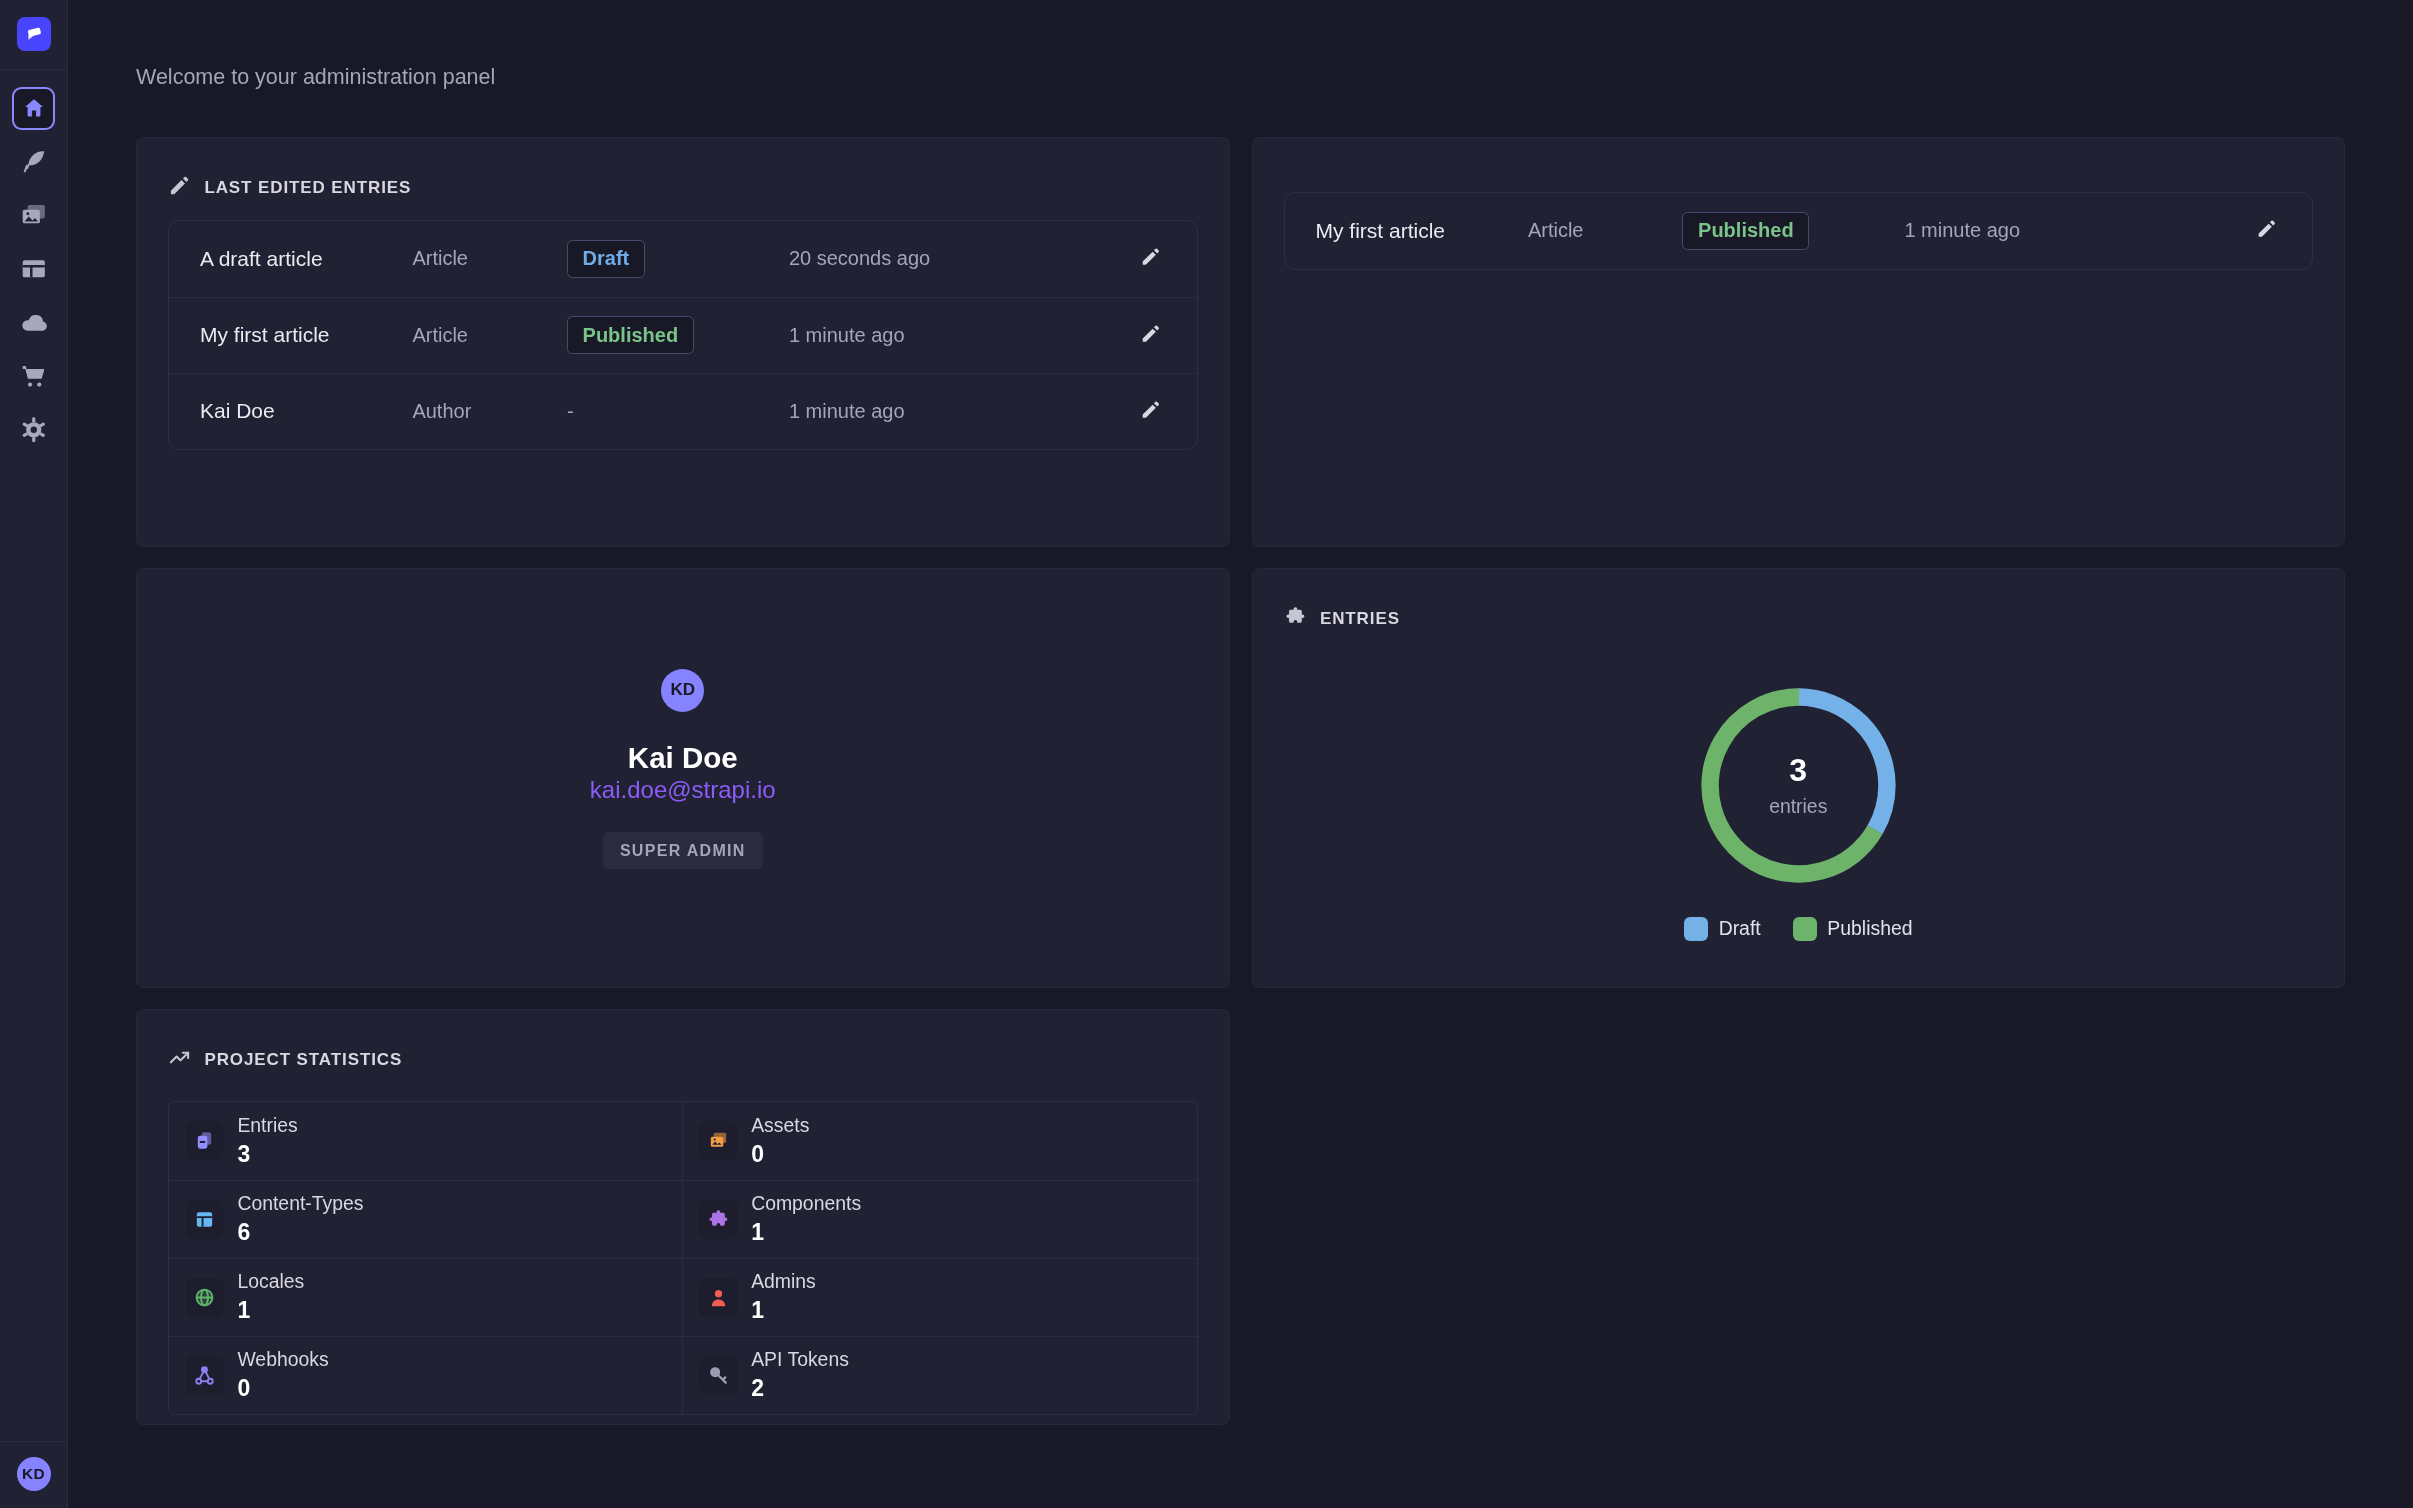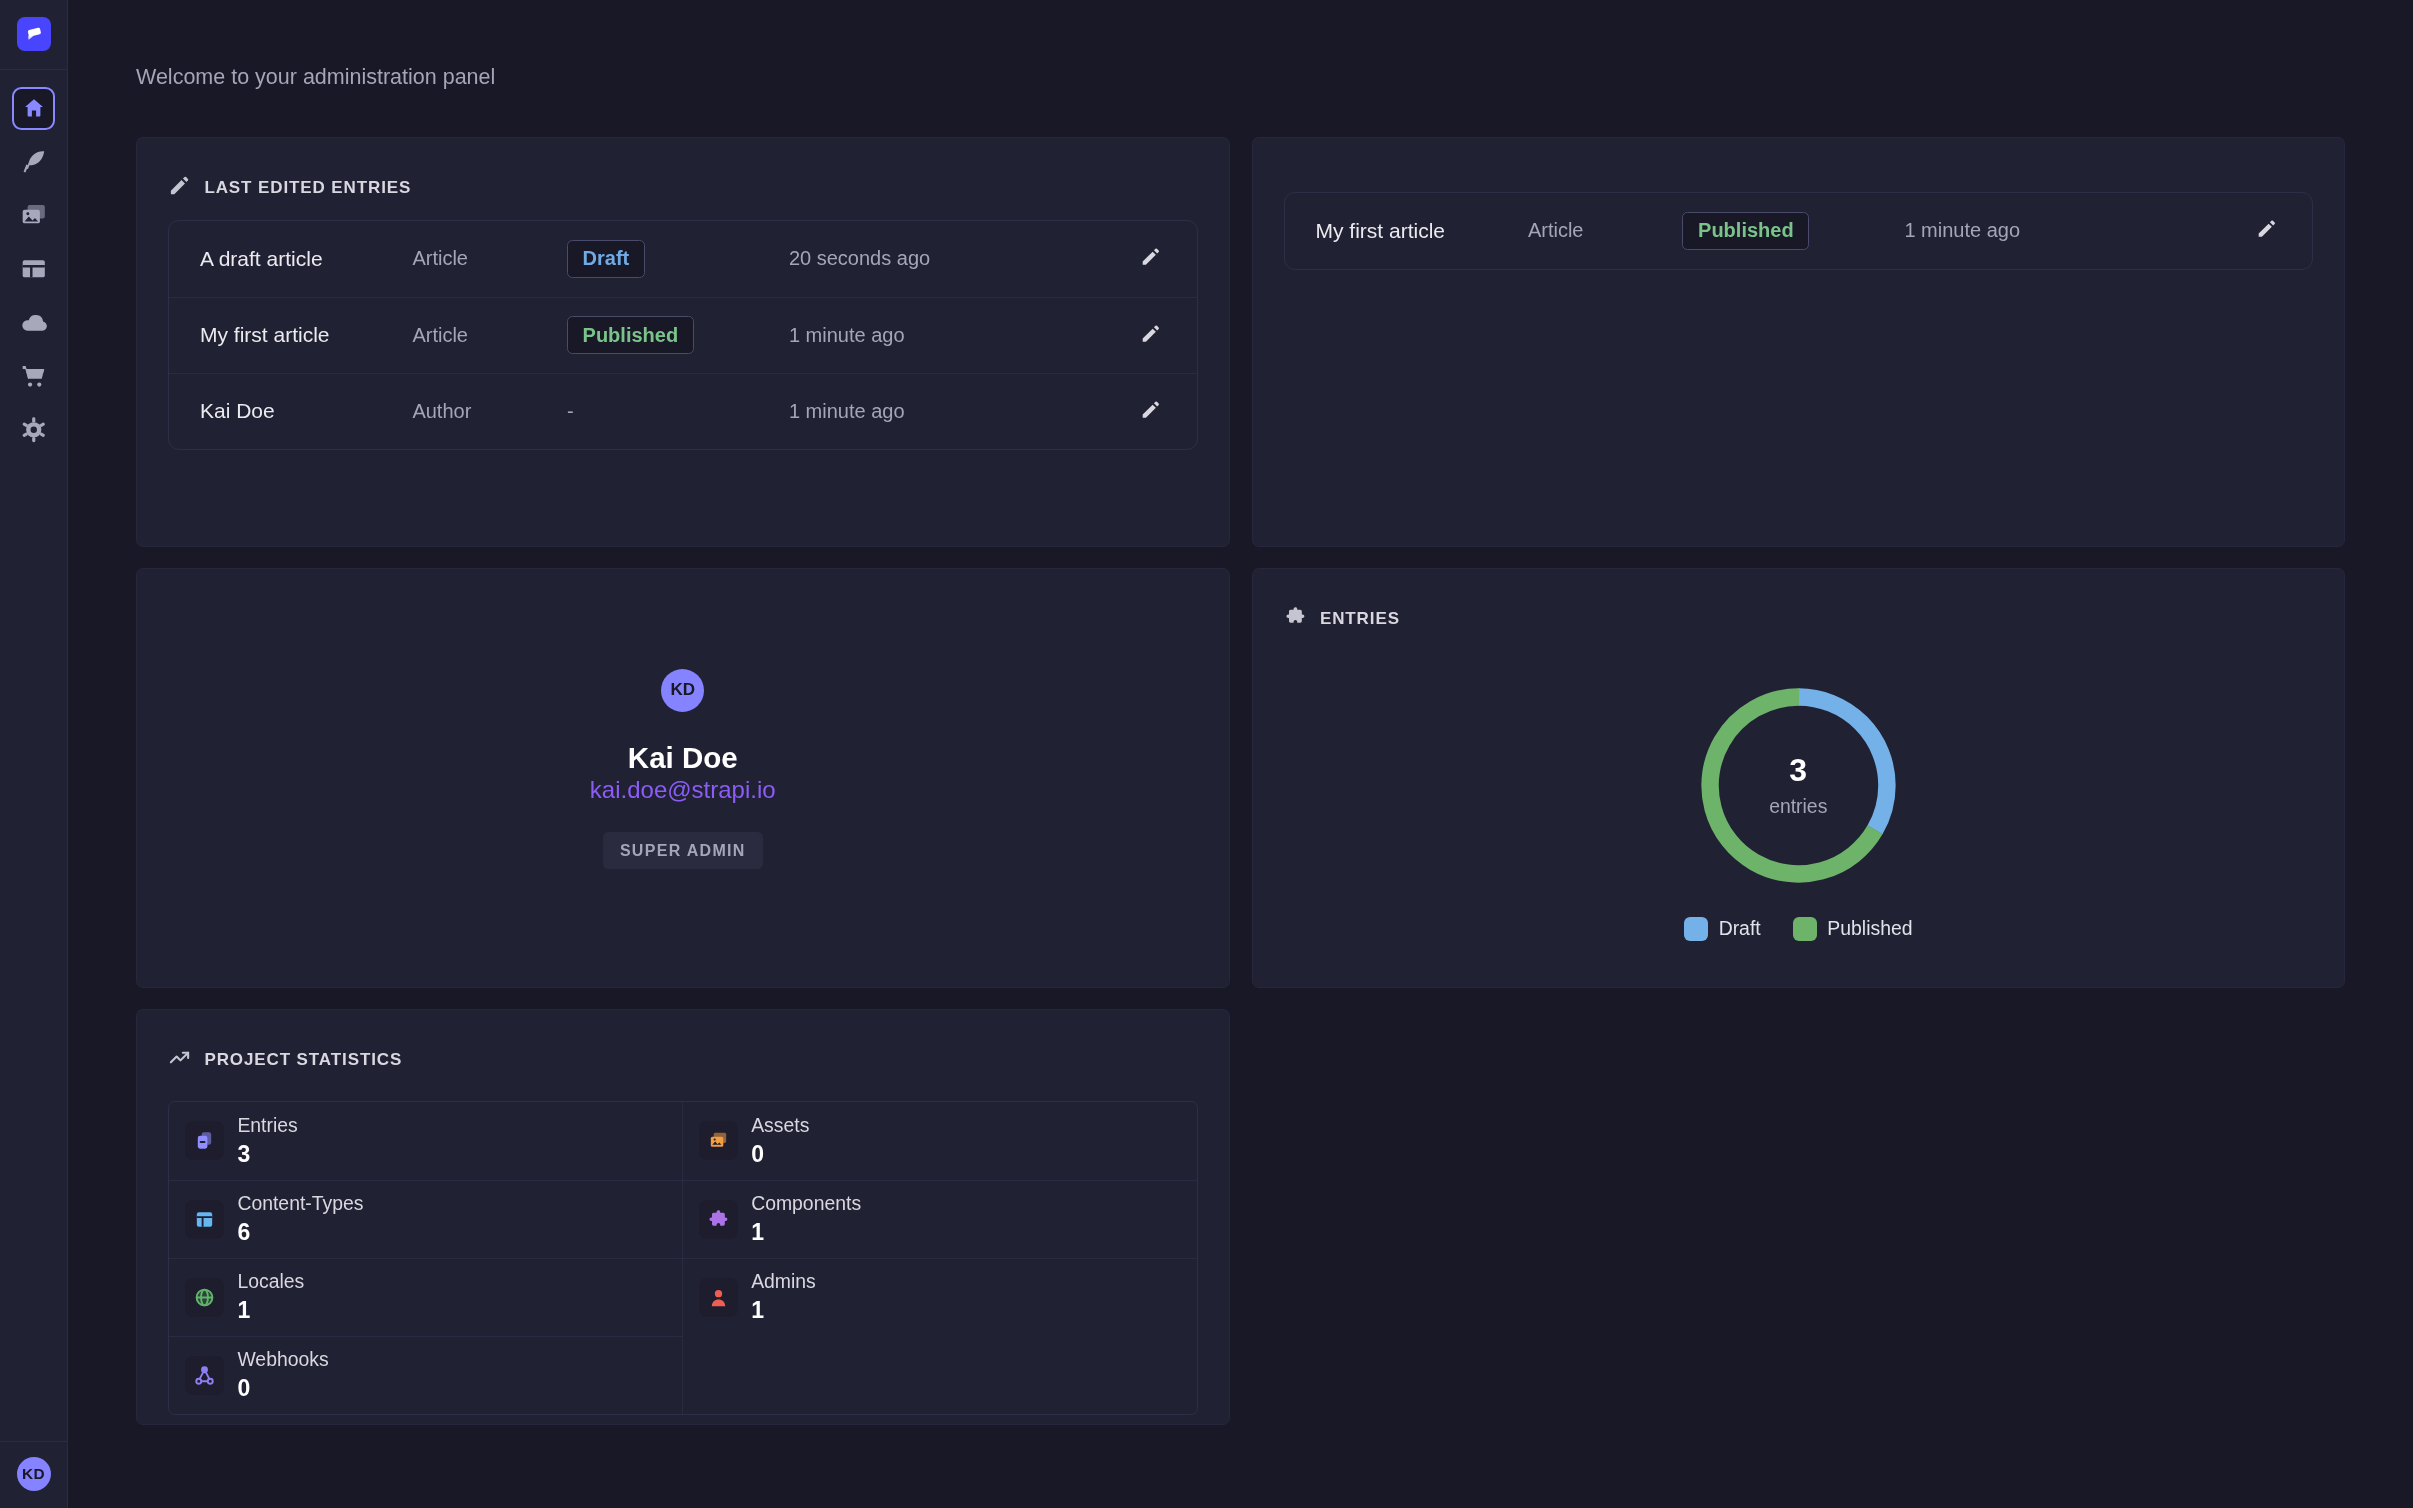--- a/index.html
+++ b/index.html
@@ -444,19 +444,31 @@
               <circle cx="18" cy="18" r="2.6"></circle>
               <path d="M10.8 8.2L7 15.5M13.2 8.2l3.8 7.3M8.6 18h6.8"></path>
             </svg>
           </span>
           <span class="stat-text">
             <span class="stat-label">Webhooks</span>
             <span class="stat-value">0</span>
           </span>
         </div>
 
+        <div class="stat-cell">
+          <span class="stat-tile" style="color: rgb(157, 157, 177);">
+            <svg viewBox="0 0 24 24" fill="none" stroke="currentColor" stroke-width="2.4" stroke-linecap="round">
+              <circle cx="8.5" cy="8.5" r="4" fill="currentColor"></circle>
+              <path d="M11.5 11.5L19.5 19.5M16.5 16.5l2.5-2.5"></path>
+            </svg>
+          </span>
+          <span class="stat-text">
+            <span class="stat-label">API Tokens</span>
+            <span class="stat-value">2</span>
+          </span>
+        </div>
 
       </div>
     </section>
 
   </div>
 </main>
 
 
 </body></html>

